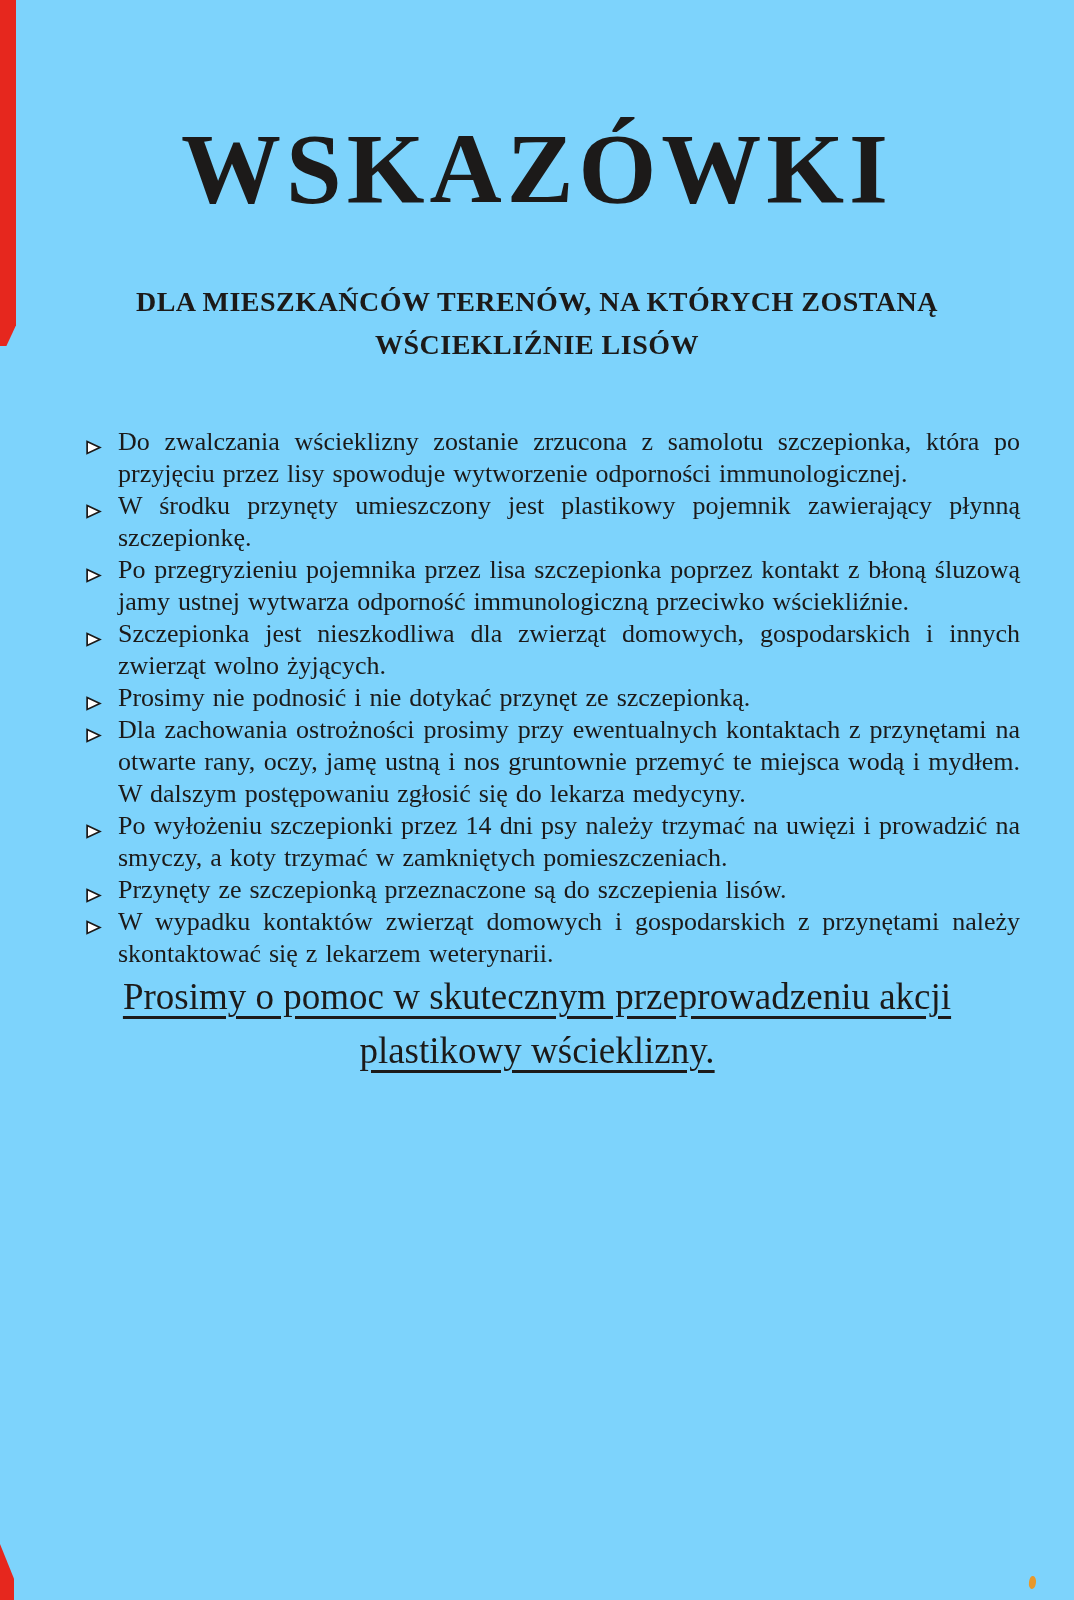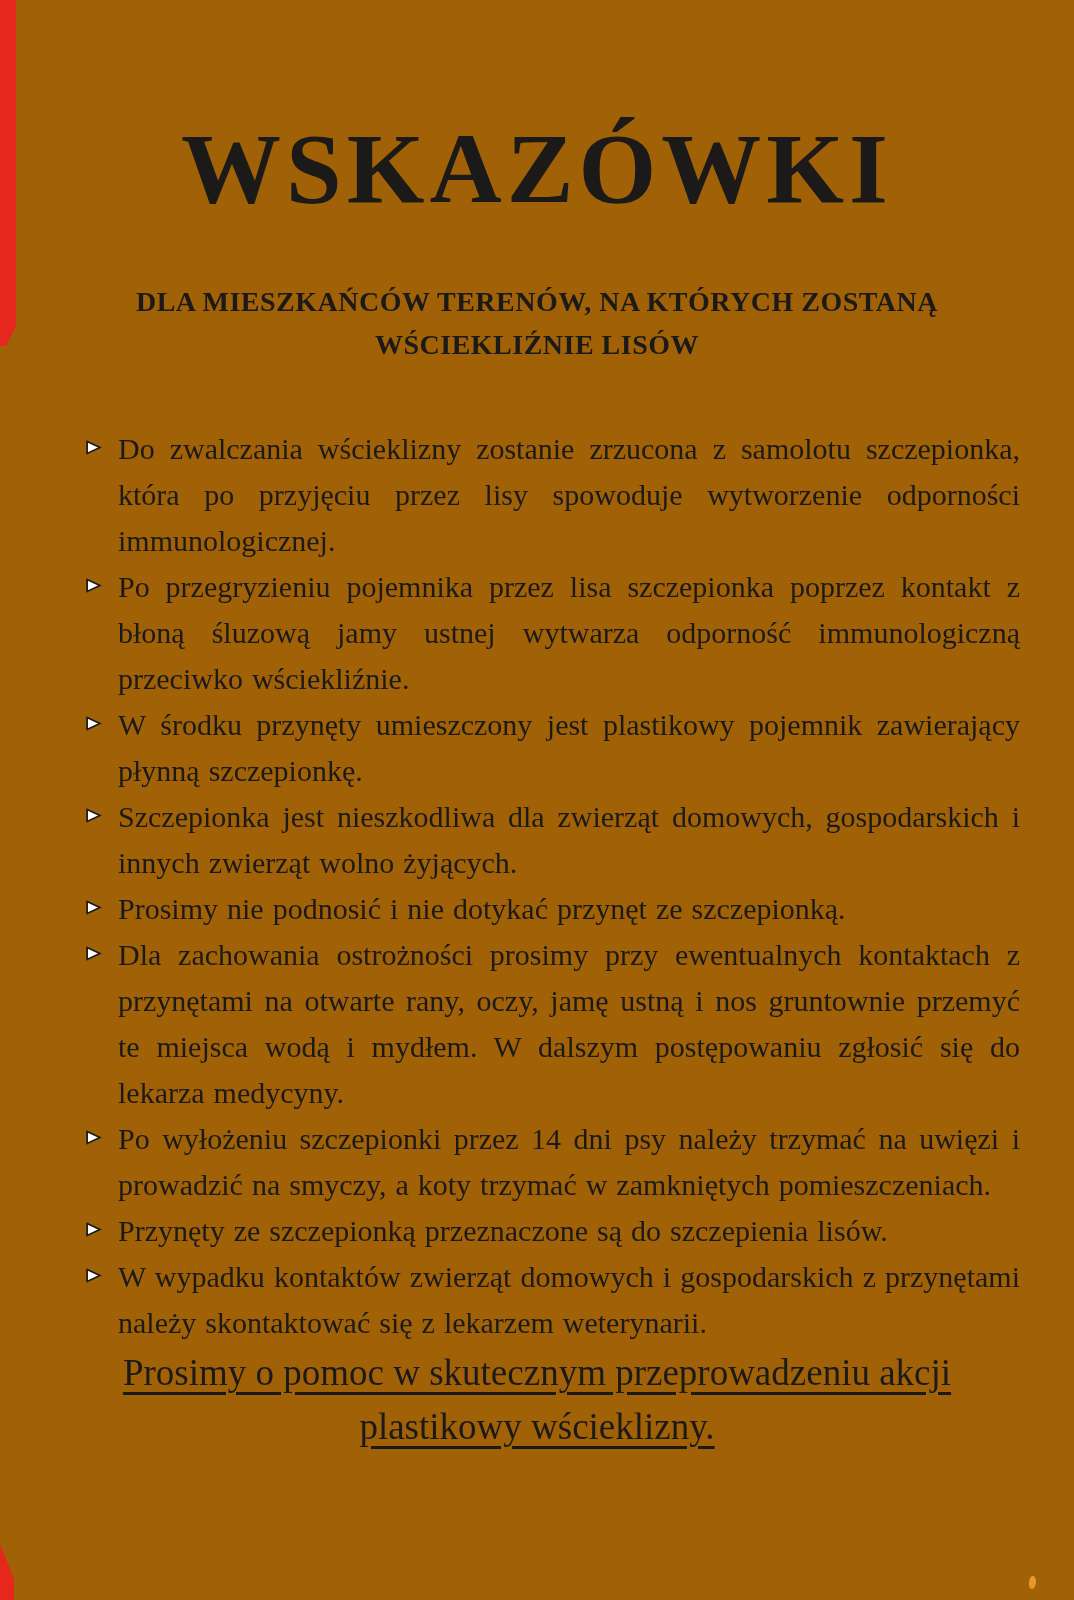--- a/index.html
+++ b/index.html
@@ -4,21 +4,21 @@
 <style>
   * { margin: 0; padding: 0; box-sizing: border-box; }
   html, body { background: #fcfcfa; }
   body { font-family: "Liberation Serif", "DejaVu Serif", serif; color: #1c1a19; }
 
   .page {
     position: relative;
     width: 1074px;
     height: 1600px;
     margin: 0 auto;
-    background: #a16207;
+    background: #7dd3fc;
     overflow: hidden;
   }
 
   
   .edge-strip-top {
     position: absolute; left: 0; top: 0;
     width: 16px; height: 346px;
     clip-path: polygon(0 0, 100% 0, 100% 94%, 40% 100%, 0 100%);
   }
   .edge-wedge-bottom {
@@ -53,22 +53,22 @@
   }
   .subtitle-line { white-space: nowrap; }
 
   .guidelines {
     list-style: none;
     margin: 60px 54px 0 85px;
   }
   .g-item {
     position: relative;
     padding-left: 33px;
-    font-size: 30px;
-    line-height: 46px;
+    font-size: 26px;
+    line-height: 32px;
     text-align: justify;
     word-spacing: 1.5px;
   }
   .arrow {
     position: absolute;
     left: 0; top: 13px;
     width: 17px; height: 17px;
     display: inline-block;
   }
   .arrow svg { display: block; }
@@ -112,30 +112,30 @@
         </span>
         <span class="g-text">Do zwalczania wścieklizny zostanie zrzucona z samolotu szczepionka, która po przyjęciu przez lisy spowoduje wytworzenie odporności immunologicznej.</span>
       </li>
 
       <li class="g-item">
         <span class="arrow">
           <svg viewBox="0 0 24 24" width="17" height="17" aria-hidden="true">
             <polygon points="3,3.5 21,12 3,20.5" fill="#ffffff" stroke="#1c1a19" stroke-width="2.4" stroke-linejoin="miter"></polygon>
           </svg>
         </span>
+        <span class="g-text">W środku przynęty umieszczony jest plastikowy pojemnik zawierający płynną szczepionkę.</span>
+      </li>
+
+      <li class="g-item">
+        <span class="arrow">
+          <svg viewBox="0 0 24 24" width="17" height="17" aria-hidden="true">
+            <polygon points="3,3.5 21,12 3,20.5" fill="#ffffff" stroke="#1c1a19" stroke-width="2.4" stroke-linejoin="miter"></polygon>
+          </svg>
+        </span>
         <span class="g-text">Po przegryzieniu pojemnika przez lisa szczepionka poprzez kontakt z błoną śluzową jamy ustnej wytwarza odporność immunologiczną przeciwko wściekliźnie.</span>
-      </li>
-
-      <li class="g-item">
-        <span class="arrow">
-          <svg viewBox="0 0 24 24" width="17" height="17" aria-hidden="true">
-            <polygon points="3,3.5 21,12 3,20.5" fill="#ffffff" stroke="#1c1a19" stroke-width="2.4" stroke-linejoin="miter"></polygon>
-          </svg>
-        </span>
-        <span class="g-text">W środku przynęty umieszczony jest plastikowy pojemnik zawierający płynną szczepionkę.</span>
       </li>
 
 
       <li class="g-item">
         <span class="arrow">
           <svg viewBox="0 0 24 24" width="17" height="17" aria-hidden="true">
             <polygon points="3,3.5 21,12 3,20.5" fill="#ffffff" stroke="#1c1a19" stroke-width="2.4" stroke-linejoin="miter"></polygon>
           </svg>
         </span>
         <span class="g-text">Szczepionka jest nieszkodliwa dla zwierząt domowych, gospodarskich i innych zwierząt wolno żyjących.</span>

